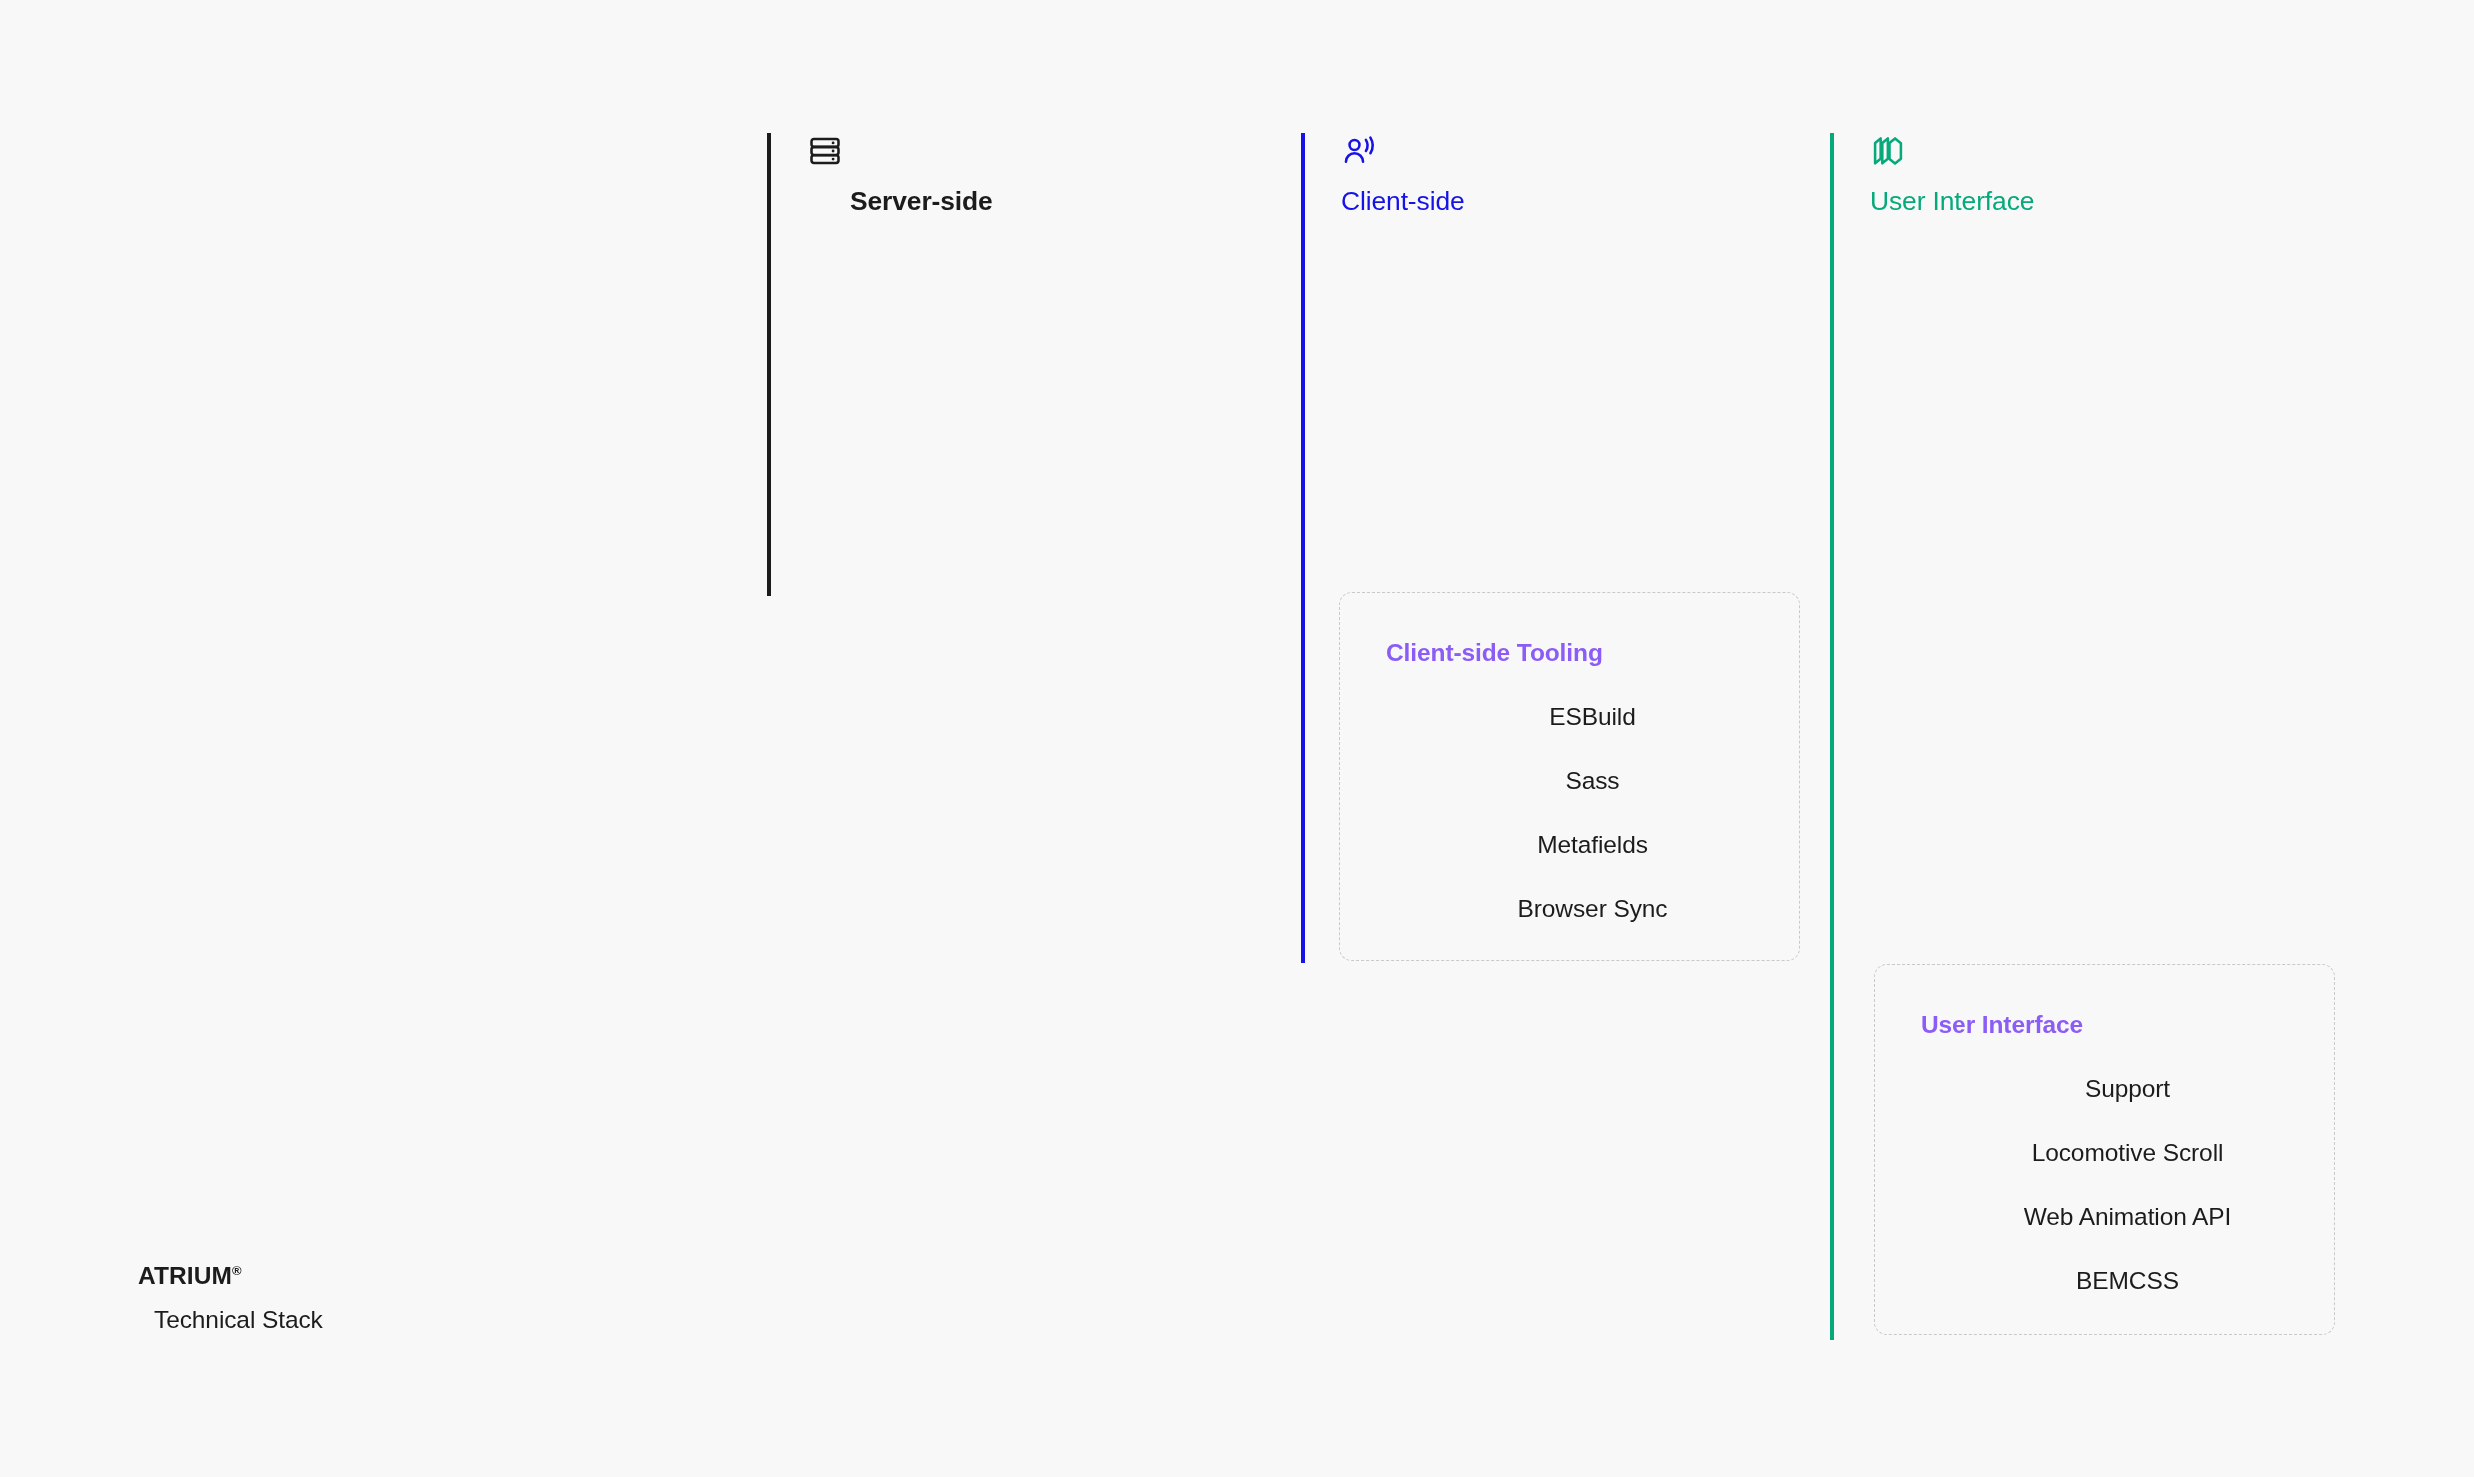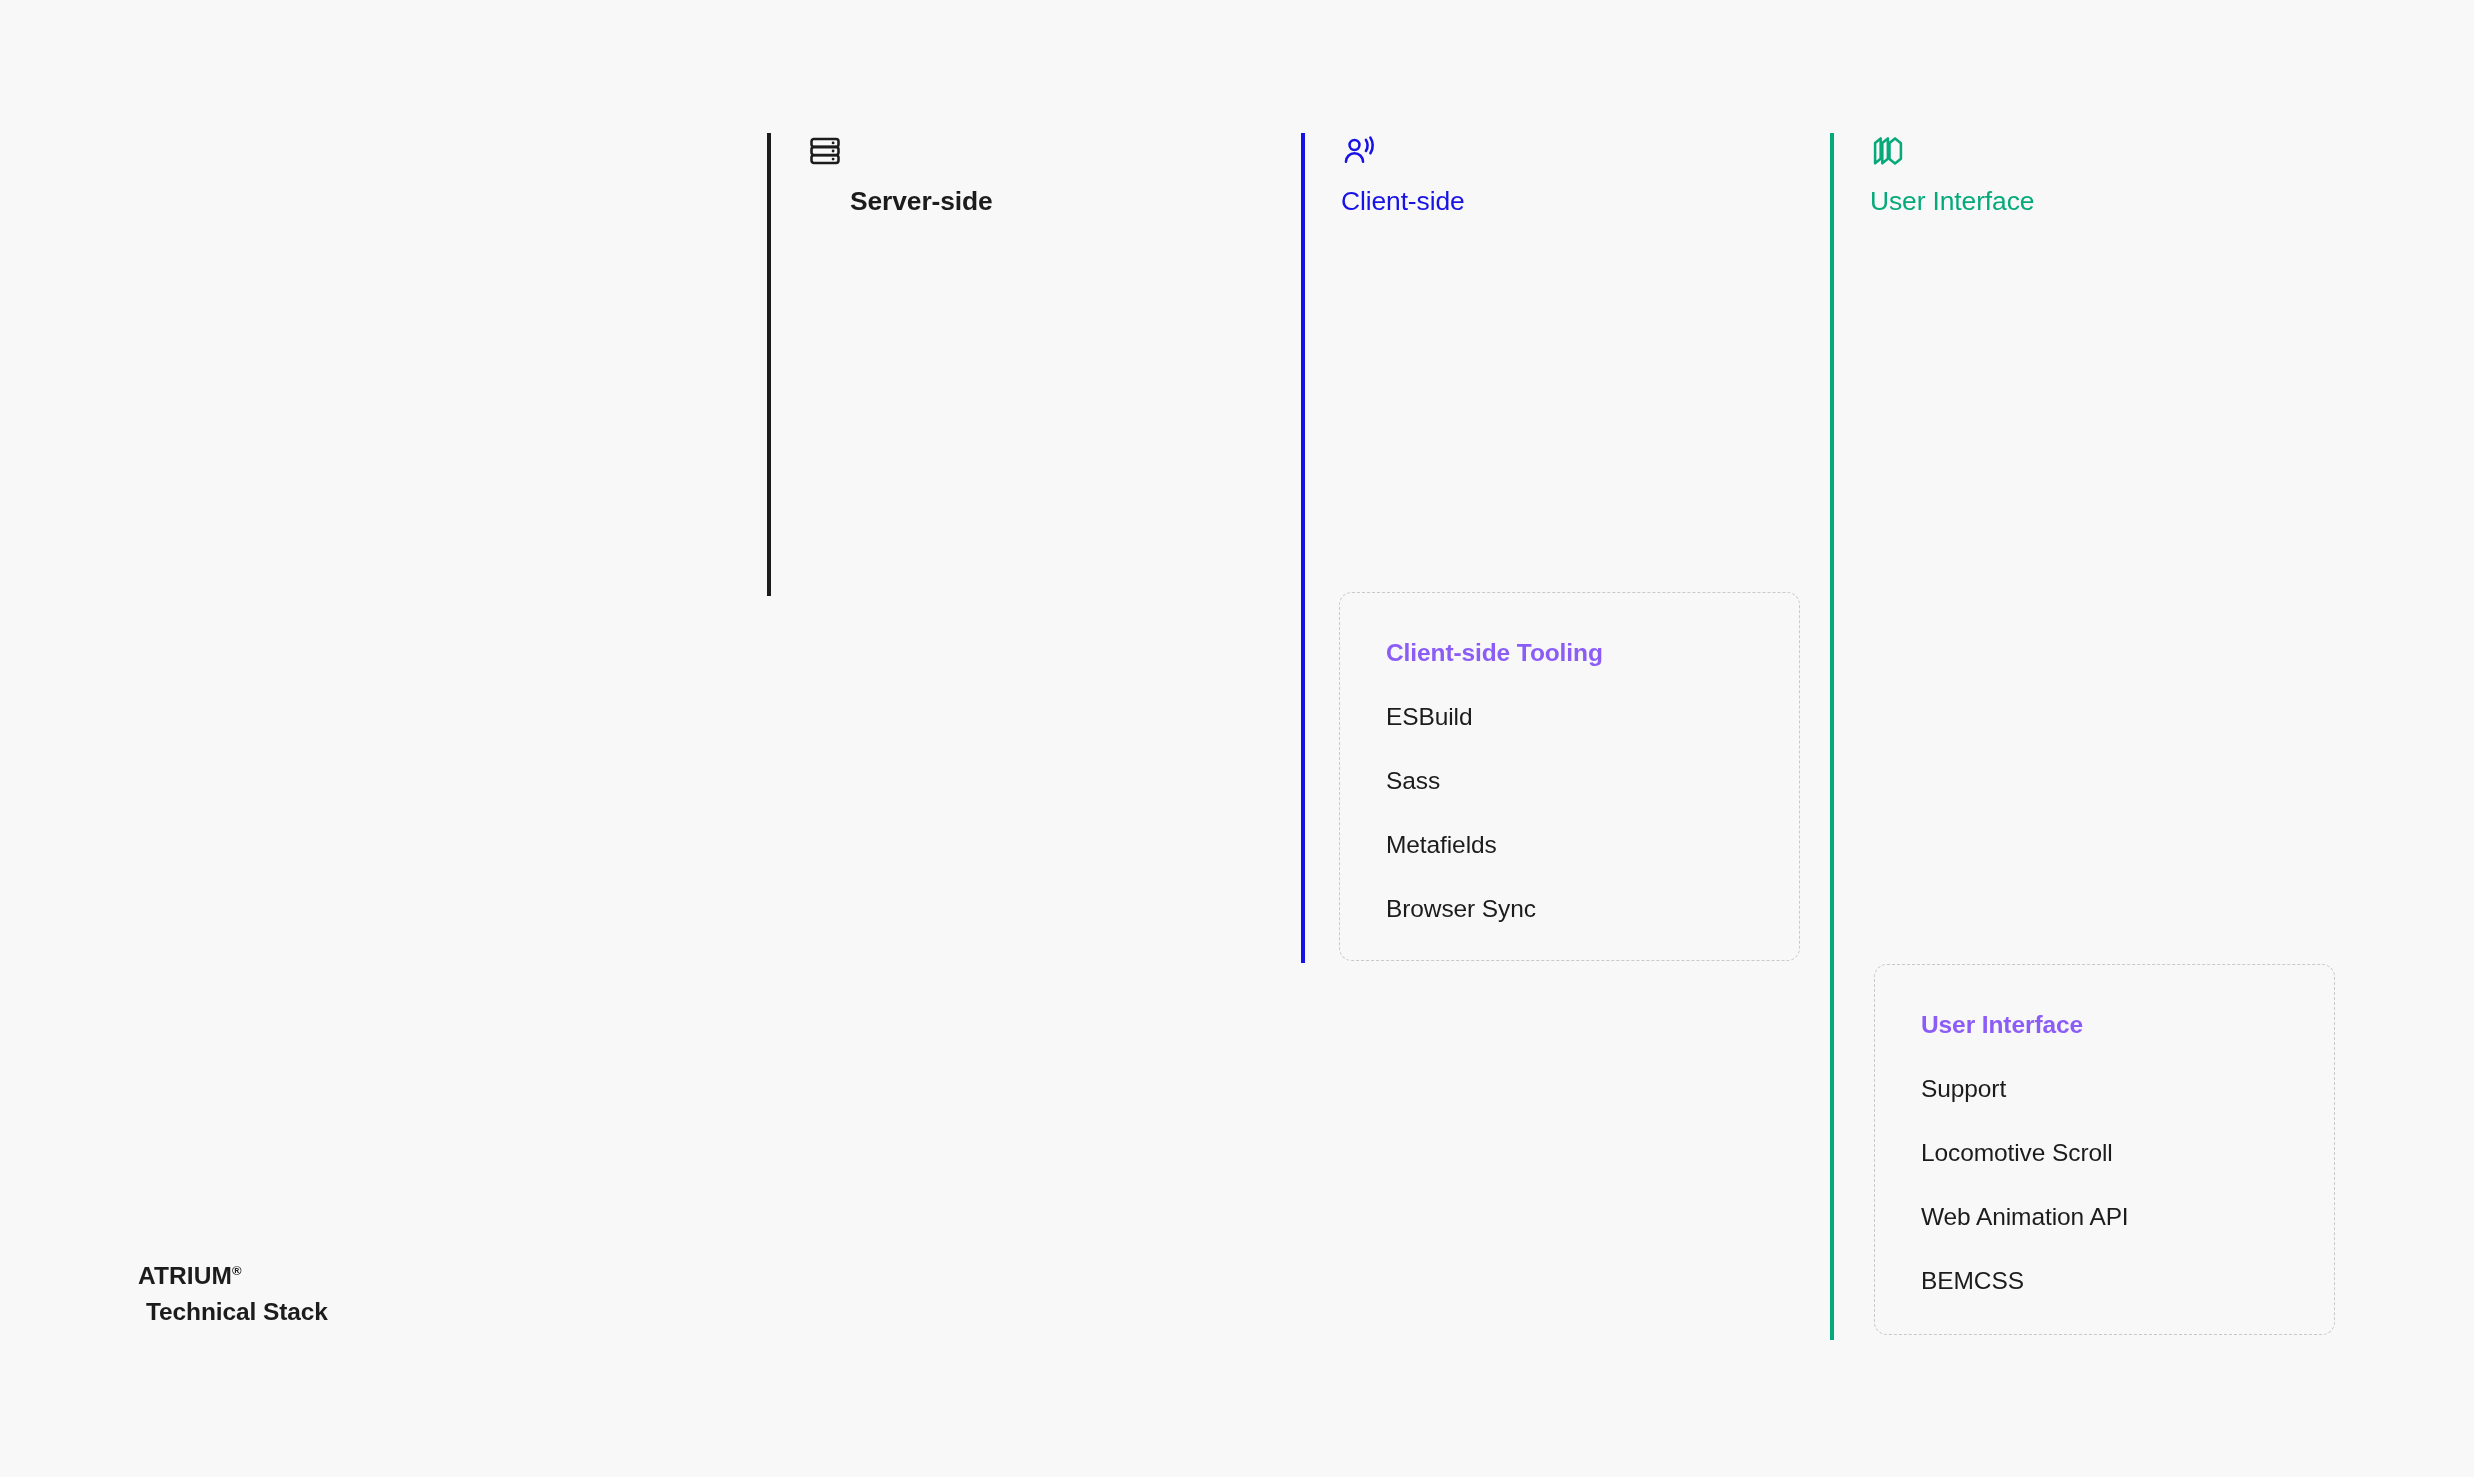--- a/index.html
+++ b/index.html
@@ -110,21 +110,21 @@
     height: 371px;
   }
   .card-title {
     font-size: 24.5px;
     font-weight: bold;
     color: #8b5cf6;
     margin: 0 0 36px 0;
     letter-spacing: -0.1px;
     white-space: nowrap;
   }
-  .card-list { list-style: none; margin: 0; padding: 0; }
+  .card-list { list-style: none; margin: 0; padding: 0; text-align: center; }
   .card-list li {
     font-size: 24.5px;
     font-weight: normal;
     color: #1c1c1c;
     margin-bottom: 36px;
     letter-spacing: -0.1px;
     white-space: nowrap;
   }
   .card-list li:last-child { margin-bottom: 0; }
 
@@ -144,23 +144,23 @@
     line-height: 1.15;
   }
   .brand-name .reg {
     font-size: 13px;
     vertical-align: super;
     font-weight: bold;
     letter-spacing: 0;
   }
   .brand-sub {
     font-size: 24.5px;
-    font-weight: bold;
-    color: #1c1c1c;
-    margin: 8px;
+    font-weight: normal;
+    color: #1c1c1c;
+    margin: 16px;
     white-space: nowrap;
     line-height: 1.15;
     letter-spacing: -0.1px;
   }
 </style>
 </head>
 <body>
 
 <div id="stage">
 

